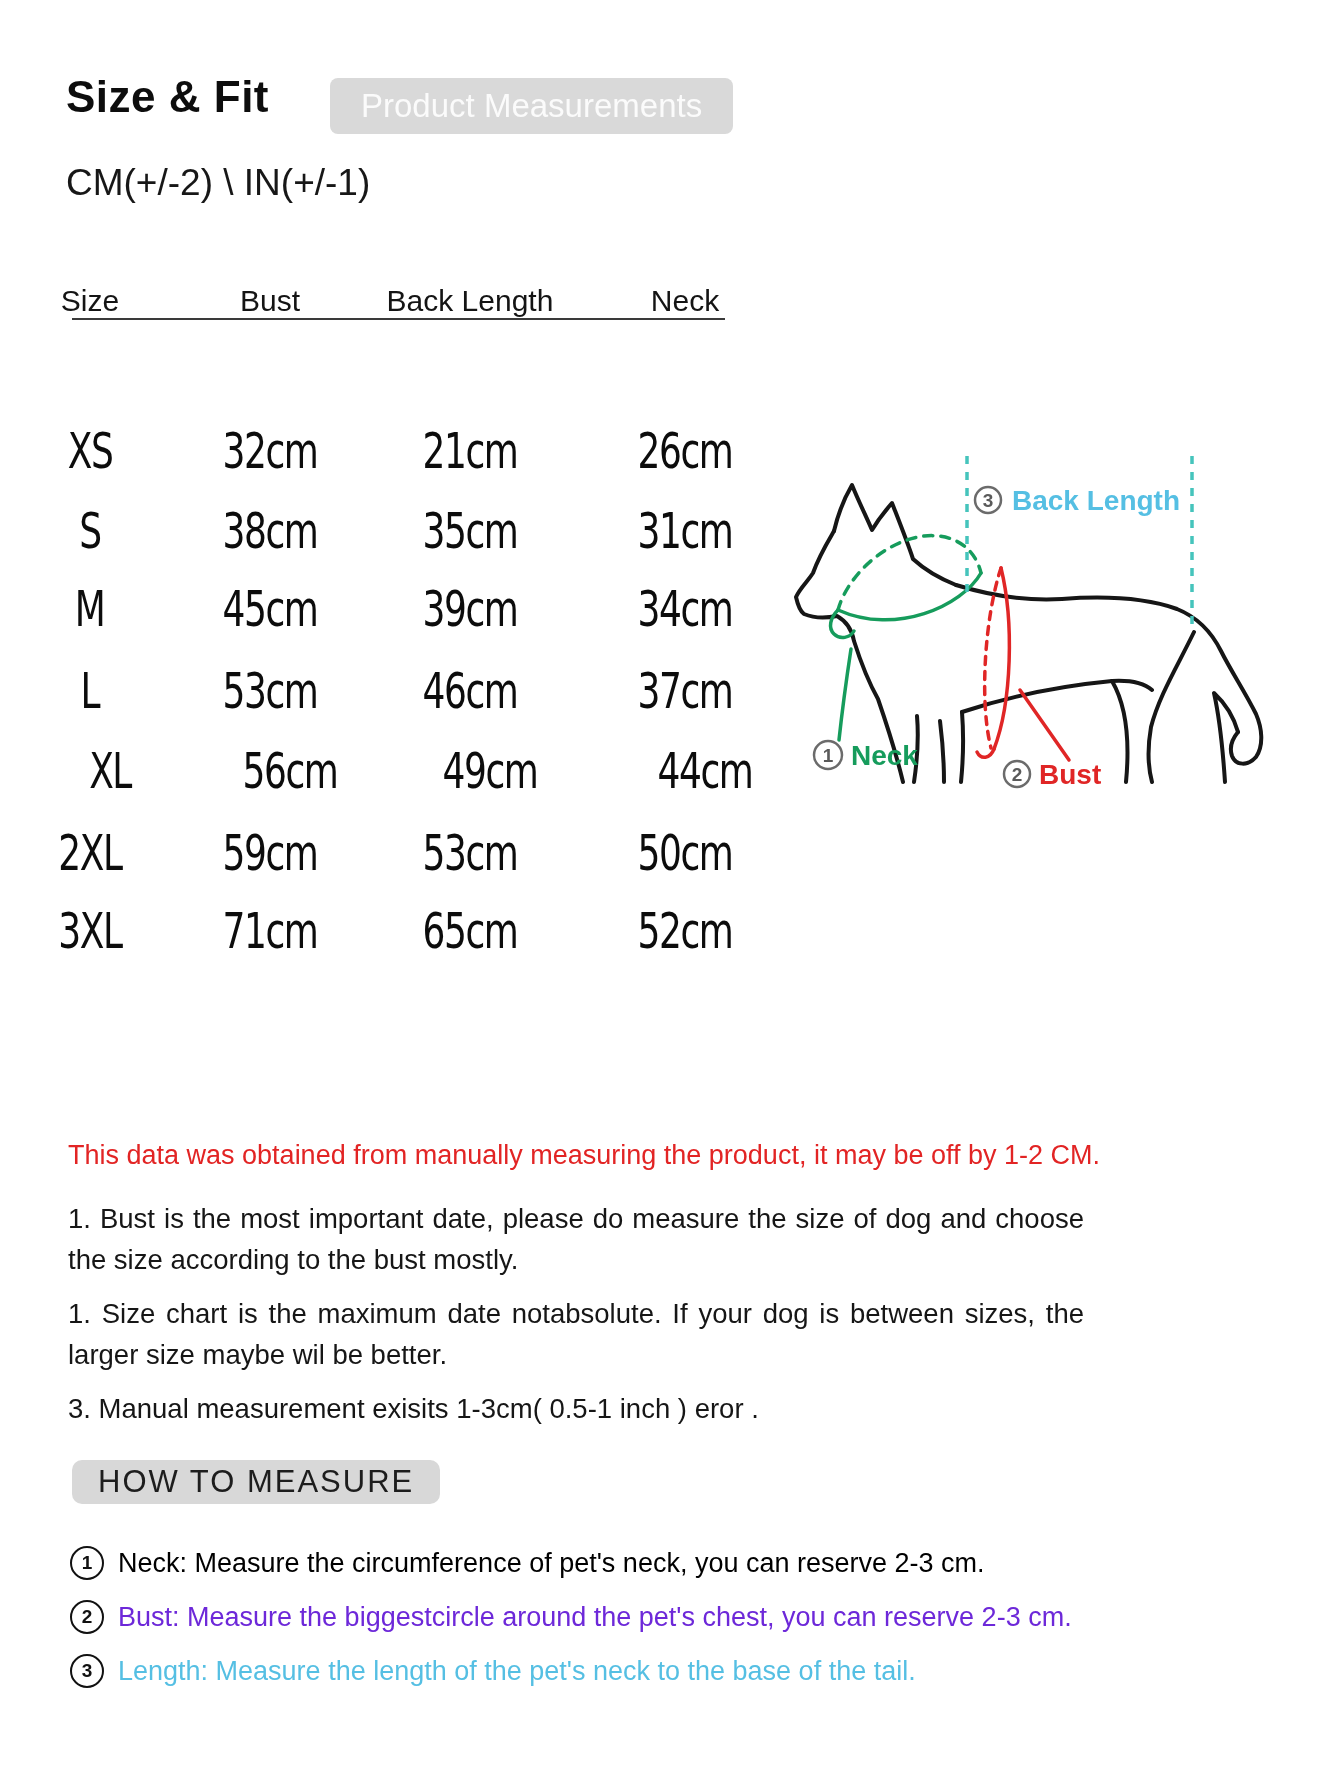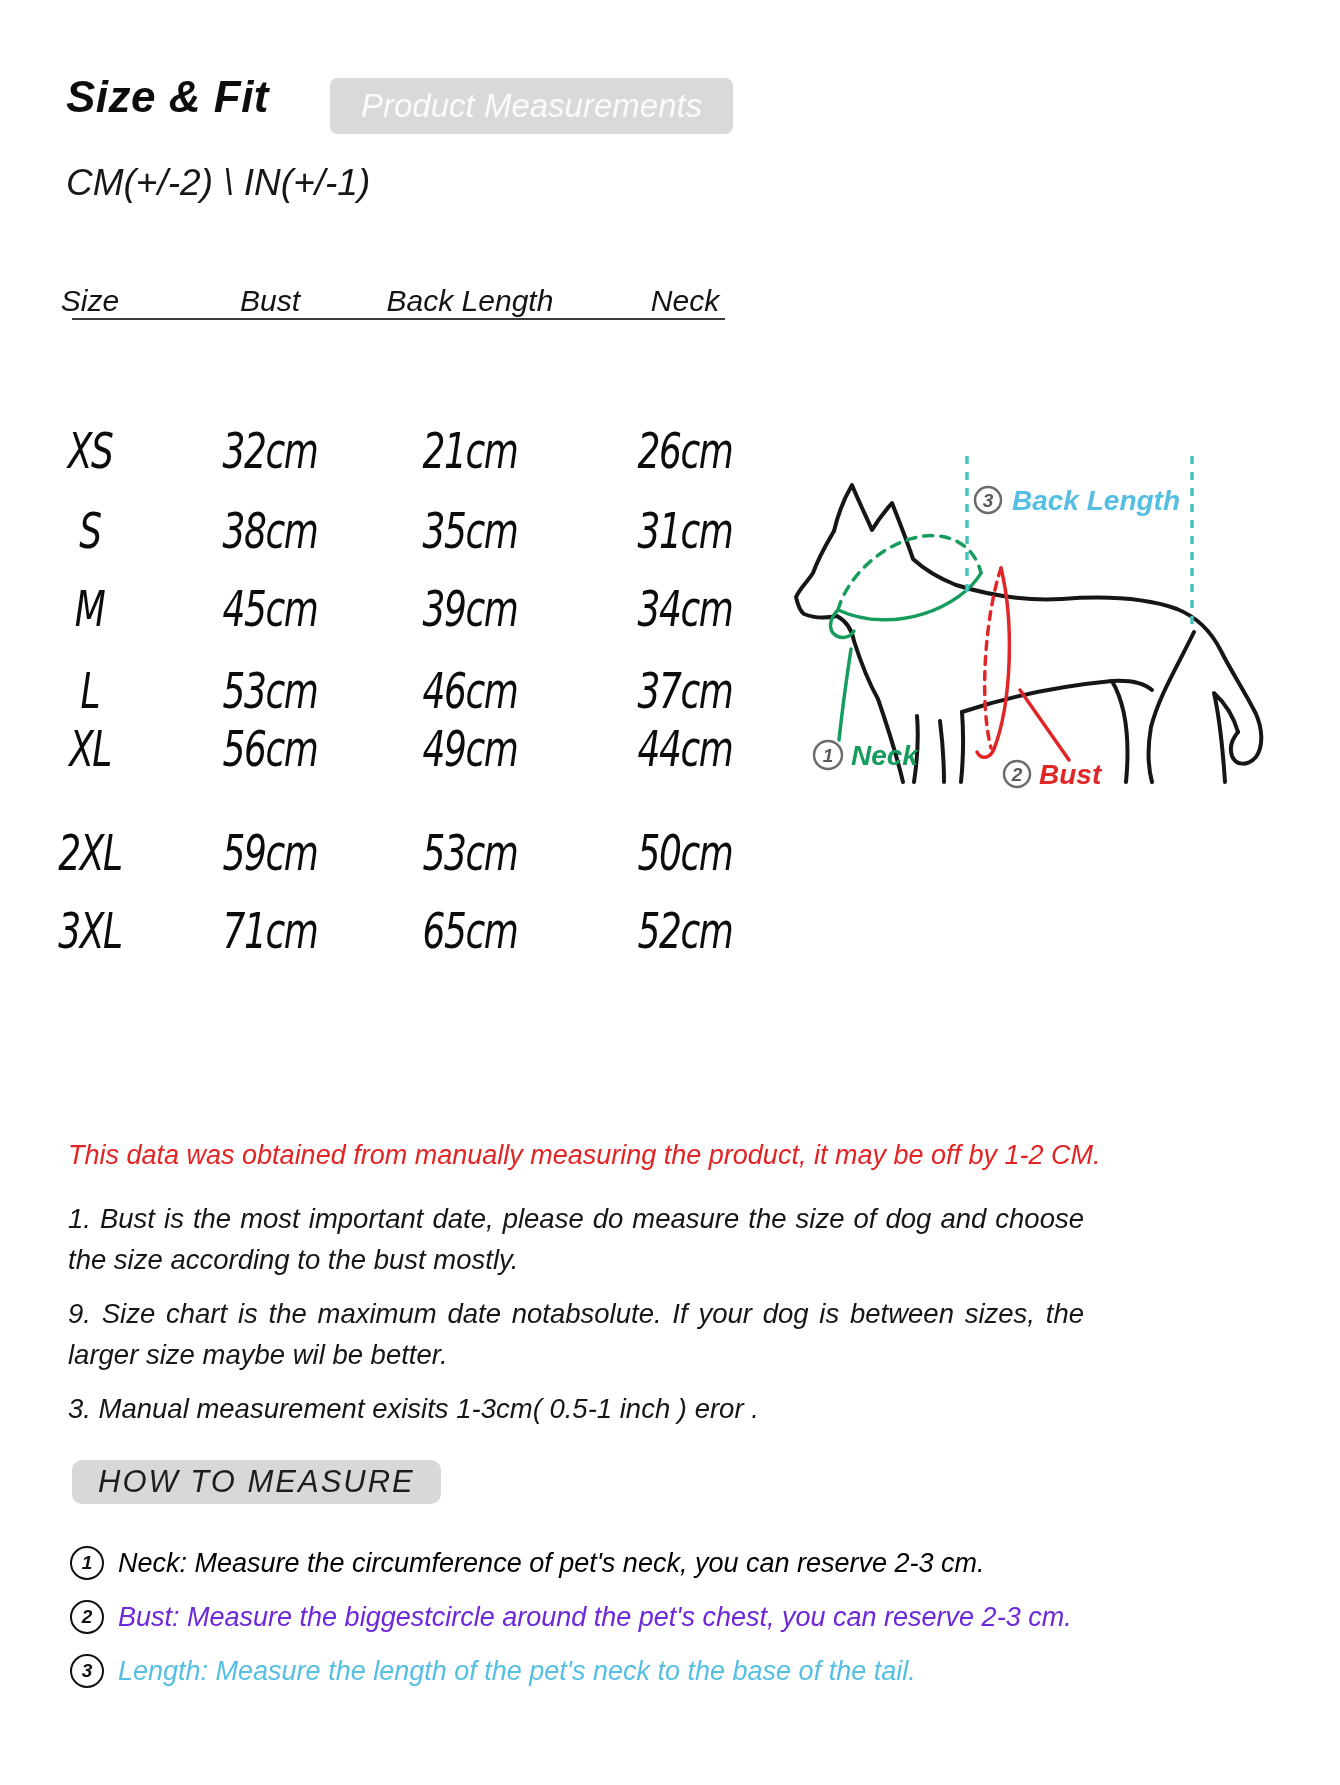--- a/index.html
+++ b/index.html
@@ -1,17 +1,17 @@
 <!DOCTYPE html>
 <html><head>
 <meta charset="utf-8">
 <style>
   html,body{margin:0;padding:0;background:#fff;}
   .page{position:relative;width:1340px;height:1785px;background:#ffffff;overflow:hidden;
-        font-family:"Liberation Sans","DejaVu Sans",sans-serif;color:#111;font-style:italic;}
+        font-family:"Liberation Sans","DejaVu Sans",sans-serif;color:#111;}
   .abs{position:absolute;}
 
   
   .title{left:66px;top:72px;font-size:44px;font-weight:bold;letter-spacing:0.5px;color:#0d0d0d;}
   .badge{left:330px;top:78px;background:#d9d9d9;color:#fbfbfb;font-size:33px;
          padding:9px 31px;border-radius:8px;}
   .units{left:66px;top:162px;font-size:37px;color:#171717;}
 
   
   .col1{left:30px;width:120px;}  .col2{left:185px;width:170px;}
@@ -106,21 +106,21 @@
     <div class="cell col2">
         <span class="cond">53cm</span>
       </div>
     <div class="cell col3">
         <span class="cond">46cm</span>
       </div>
     <div class="cell col4">
         <span class="cond">37cm</span>
       </div>
   </div>
-  <div class="abs trow" style="top:720px;">
+  <div class="abs trow" style="top:742px;margin-left:20px;">
     <div class="cell col1">
         <span class="cond">XL</span>
       </div>
     <div class="cell col2">
         <span class="cond">56cm</span>
       </div>
     <div class="cell col3">
         <span class="cond">49cm</span>
       </div>
     <div class="cell col4">
@@ -207,21 +207,21 @@
       <circle cx="317" cy="384" r="13" fill="none" stroke="#6b6b6b" stroke-width="2.5"></circle>
       <text x="317" y="391" font-size="19" font-weight="bold" fill="#5a5a5a" text-anchor="middle">2</text>
       <text x="339" y="394" font-size="28" font-weight="bold" fill="#e02626">Bust</text>
     </g>
   </svg>
 
   <div class="abs warning">This data was obtained from manually measuring the product, it may be off by 1-2 CM.</div>
 
   <div class="abs notes">
     <p>1. Bust is the most important date, please do measure the size of dog and choose the size according to the bust mostly.</p>
-    <p>9. Size chart is the maximum date notabsolute. If your dog is between sizes, the larger size maybe wil be better.</p>
+    <p>1. Size chart is the maximum date notabsolute. If your dog is between sizes, the larger size maybe wil be better.</p>
     <p>3. Manual measurement exisits 1-3cm( 0.5-1 inch ) eror .</p>
   </div>
 
   <div class="abs htm-badge">HOW TO MEASURE</div>
 
   <div class="abs steps">
     <div class="step step-neck">
       <span class="circ">1</span>
       <span class="txt">Neck: Measure the circumference of pet's neck, you can reserve 2-3 cm.</span>
     </div>

